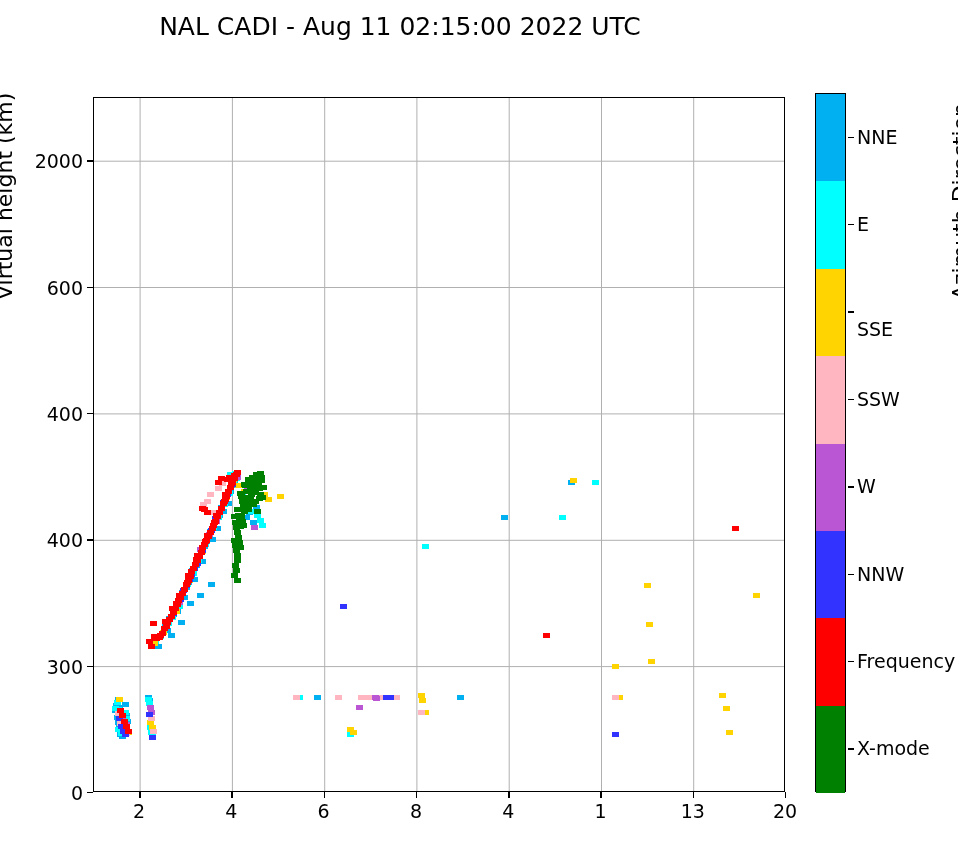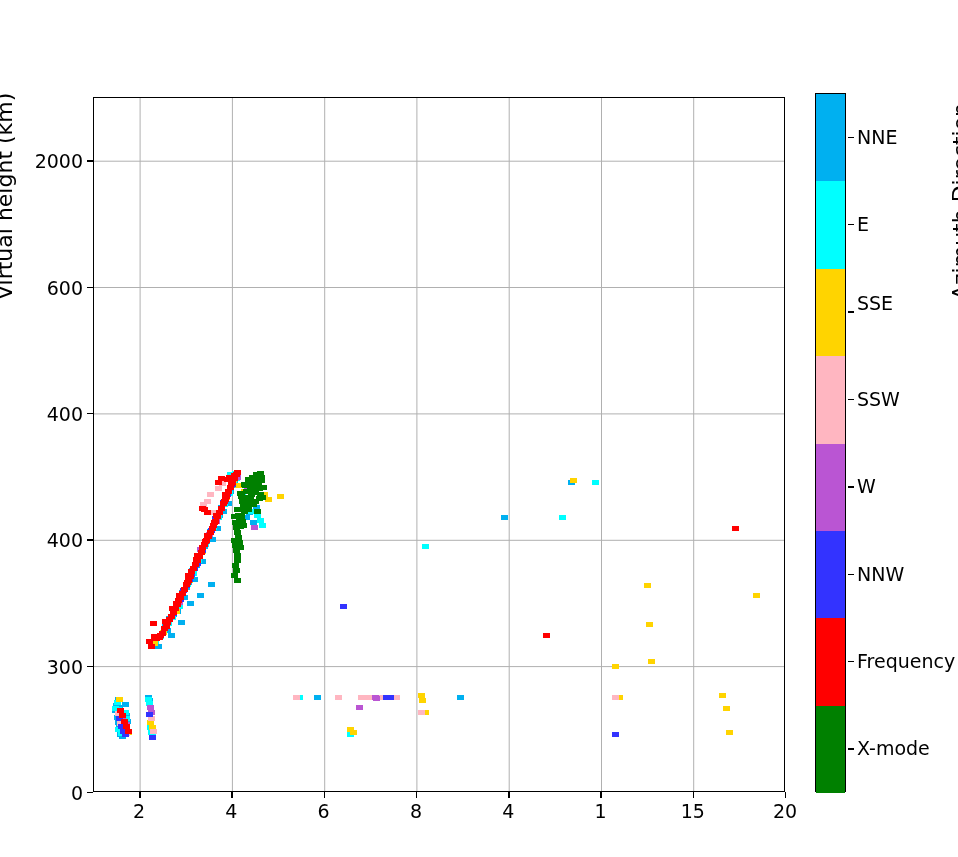--- a/index.html
+++ b/index.html
@@ -115,40 +115,41 @@
     transform: rotate(-90deg);
     transform-origin: left top;
     white-space: nowrap;
   }
 </style>
 </head>
 <body>
 
 <div id="figure">
 
+  <div id="chart-title">NAL CADI - Aug 11 02:15:00 2022 UTC</div>
 
   <div id="ylabel">Virtual height (km)</div>
   <div id="cblabel">Azimuth Direction</div>
 
   <div id="ytick-labels">
       <div class="ytick-label" style="top: 792px; left: 13px;">0</div>
       <div class="ytick-label" style="top: 665.636px; left: 13px;">300</div>
       <div class="ytick-label" style="top: 539.273px; left: 13px;">400</div>
       <div class="ytick-label" style="top: 412.909px; left: 13px;">400</div>
       <div class="ytick-label" style="top: 286.545px; left: 13px;">600</div>
       <div class="ytick-label" style="top: 160.182px; left: 13px;">2000</div>
     </div>
   <div id="xtick-labels">
       <div class="xtick-label" style="left: 139.133px; top: 800px;">2</div>
       <div class="xtick-label" style="left: 231.4px; top: 800px;">4</div>
       <div class="xtick-label" style="left: 323.667px; top: 800px;">6</div>
       <div class="xtick-label" style="left: 415.933px; top: 800px;">8</div>
       <div class="xtick-label" style="left: 508.2px; top: 800px;">4</div>
       <div class="xtick-label" style="left: 600.467px; top: 800px;">1</div>
-      <div class="xtick-label" style="left: 692.733px; top: 800px;">15</div>
+      <div class="xtick-label" style="left: 692.733px; top: 800px;">13</div>
       <div class="xtick-label" style="left: 785px; top: 800px;">20</div>
     </div>
   <div id="tick-marks">
       <div class="tick-mark" style="left: 87px; top: 792px; width: 6px; height: 1.4px;"></div>
       <div class="tick-mark" style="left: 87px; top: 665.636px; width: 6px; height: 1.4px;"></div>
       <div class="tick-mark" style="left: 87px; top: 539.273px; width: 6px; height: 1.4px;"></div>
       <div class="tick-mark" style="left: 87px; top: 412.909px; width: 6px; height: 1.4px;"></div>
       <div class="tick-mark" style="left: 87px; top: 286.545px; width: 6px; height: 1.4px;"></div>
       <div class="tick-mark" style="left: 87px; top: 160.182px; width: 6px; height: 1.4px;"></div>
       <div class="tick-mark" style="left: 139.133px; top: 792px; width: 1.4px; height: 6px;"></div>
@@ -552,21 +553,21 @@
       <div class="cb-seg" style="background: rgb(51, 51, 255); height: 87.375px;"></div>
       <div class="cb-seg" style="background: rgb(255, 0, 0); height: 87.375px;"></div>
       <div class="cb-seg" style="background: rgb(0, 128, 0); height: 87.375px;"></div>
     </div>
   <div id="colorbar-ticks">
       <div class="cb-tick" style="top: 136.688px;"></div>
       <div class="cb-label" style="top: 136.688px;">NNE</div>
       <div class="cb-tick" style="top: 224.062px;"></div>
       <div class="cb-label" style="top: 224.062px;">E</div>
       <div class="cb-tick" style="top: 311.438px;"></div>
-      <div class="cb-label" style="top: 303px;">SSE</div>
+      <div class="cb-label" style="top: 329px;">SSE</div>
       <div class="cb-tick" style="top: 398.812px;"></div>
       <div class="cb-label" style="top: 398.812px;">SSW</div>
       <div class="cb-tick" style="top: 486.188px;"></div>
       <div class="cb-label" style="top: 486.188px;">W</div>
       <div class="cb-tick" style="top: 573.562px;"></div>
       <div class="cb-label" style="top: 573.562px;">NNW</div>
       <div class="cb-tick" style="top: 660.938px;"></div>
       <div class="cb-label" style="top: 660.938px;">Frequency</div>
       <div class="cb-tick" style="top: 748.312px;"></div>
       <div class="cb-label" style="top: 748.312px;">X-mode</div>

